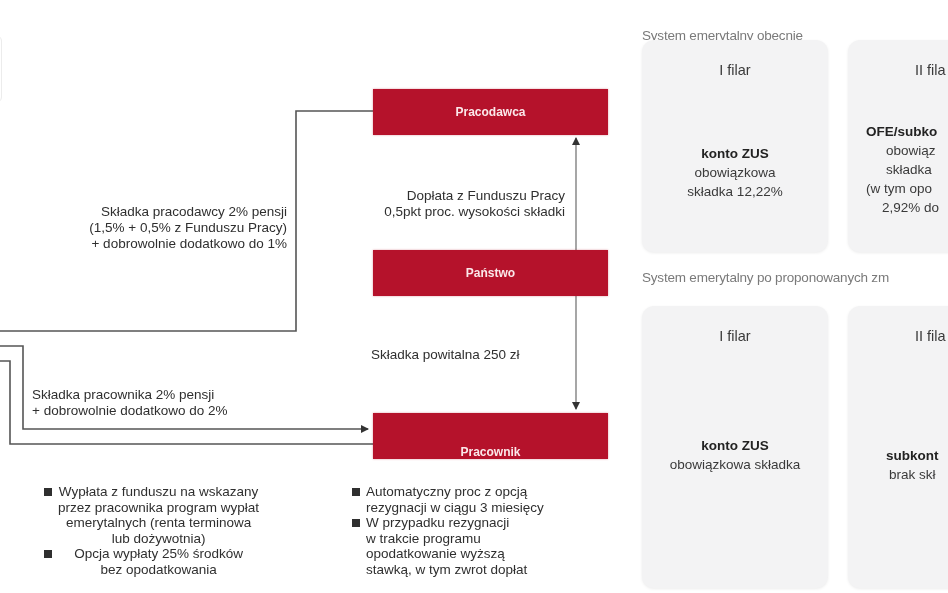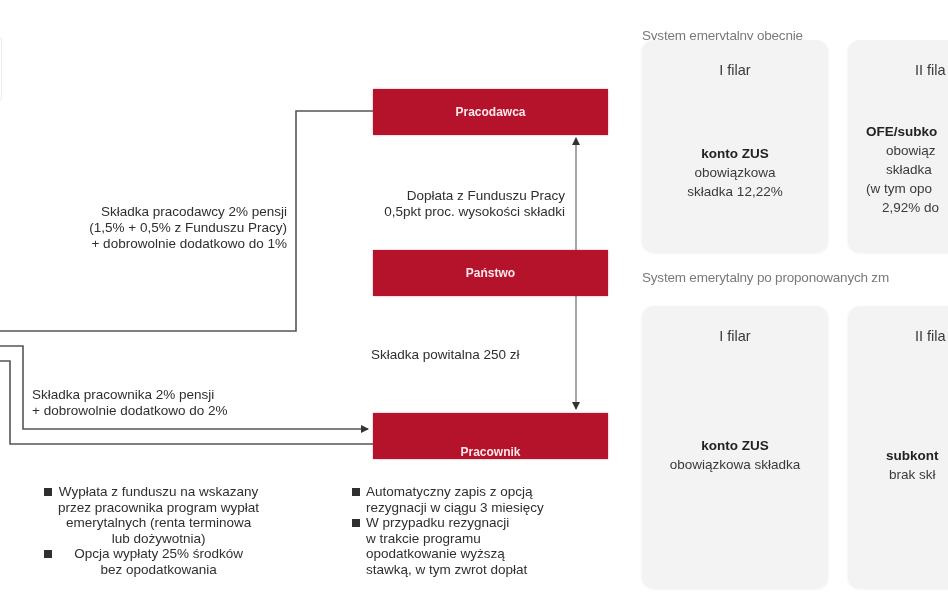--- a/index.html
+++ b/index.html
@@ -169,21 +169,21 @@
   <li>
     <span class="sq"></span>
     <span class="t">Opcja wypłaty 25% środków</span>
     <span class="t">bez opodatkowania</span>
   </li>
 </ul>
 
 <ul class="bullets" style="left:352px; top:484px;">
   <li>
     <span class="sq"></span>
-    <span class="t">Automatyczny zapis z opcją</span>
+    <span class="t">Automatyczny proc z opcją</span>
     <span class="t">rezygnacji w ciągu 3 miesięcy</span>
   </li>
   <li>
     <span class="sq"></span>
     <span class="t">W przypadku rezygnacji</span>
     <span class="t">w trakcie programu</span>
     <span class="t">opodatkowanie wyższą</span>
     <span class="t">stawką, w tym zwrot dopłat</span>
   </li>
 </ul>

